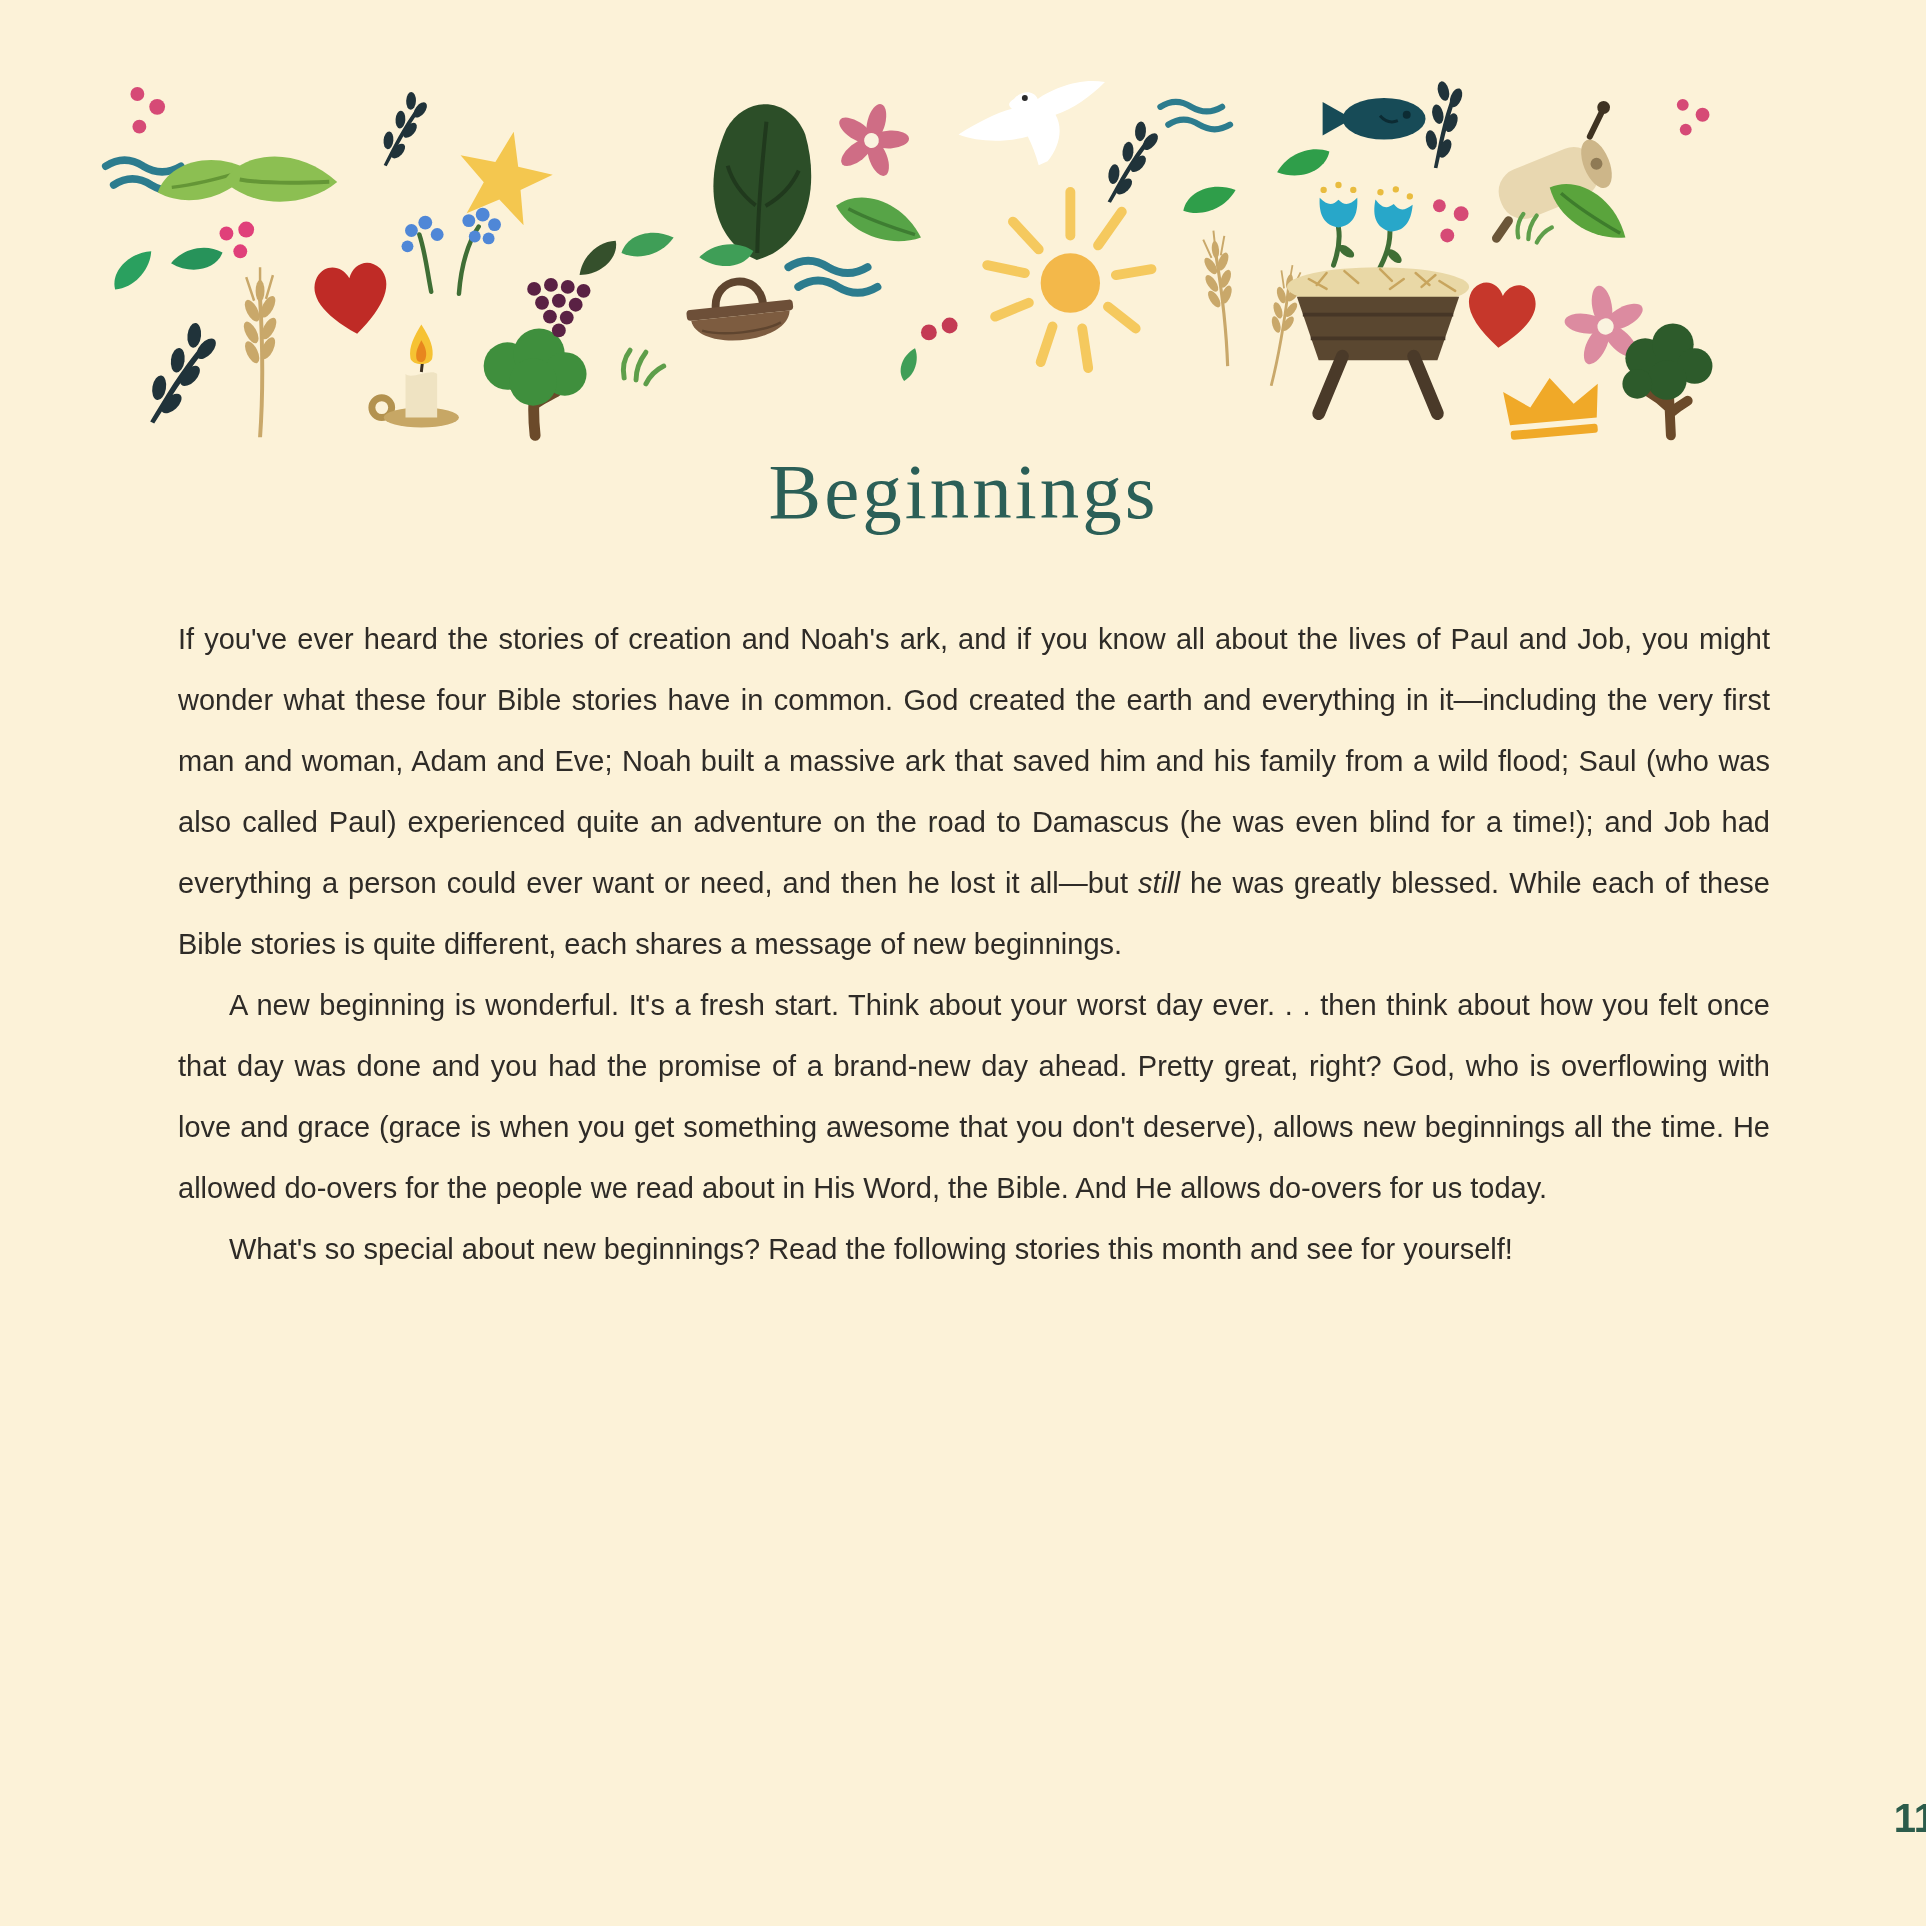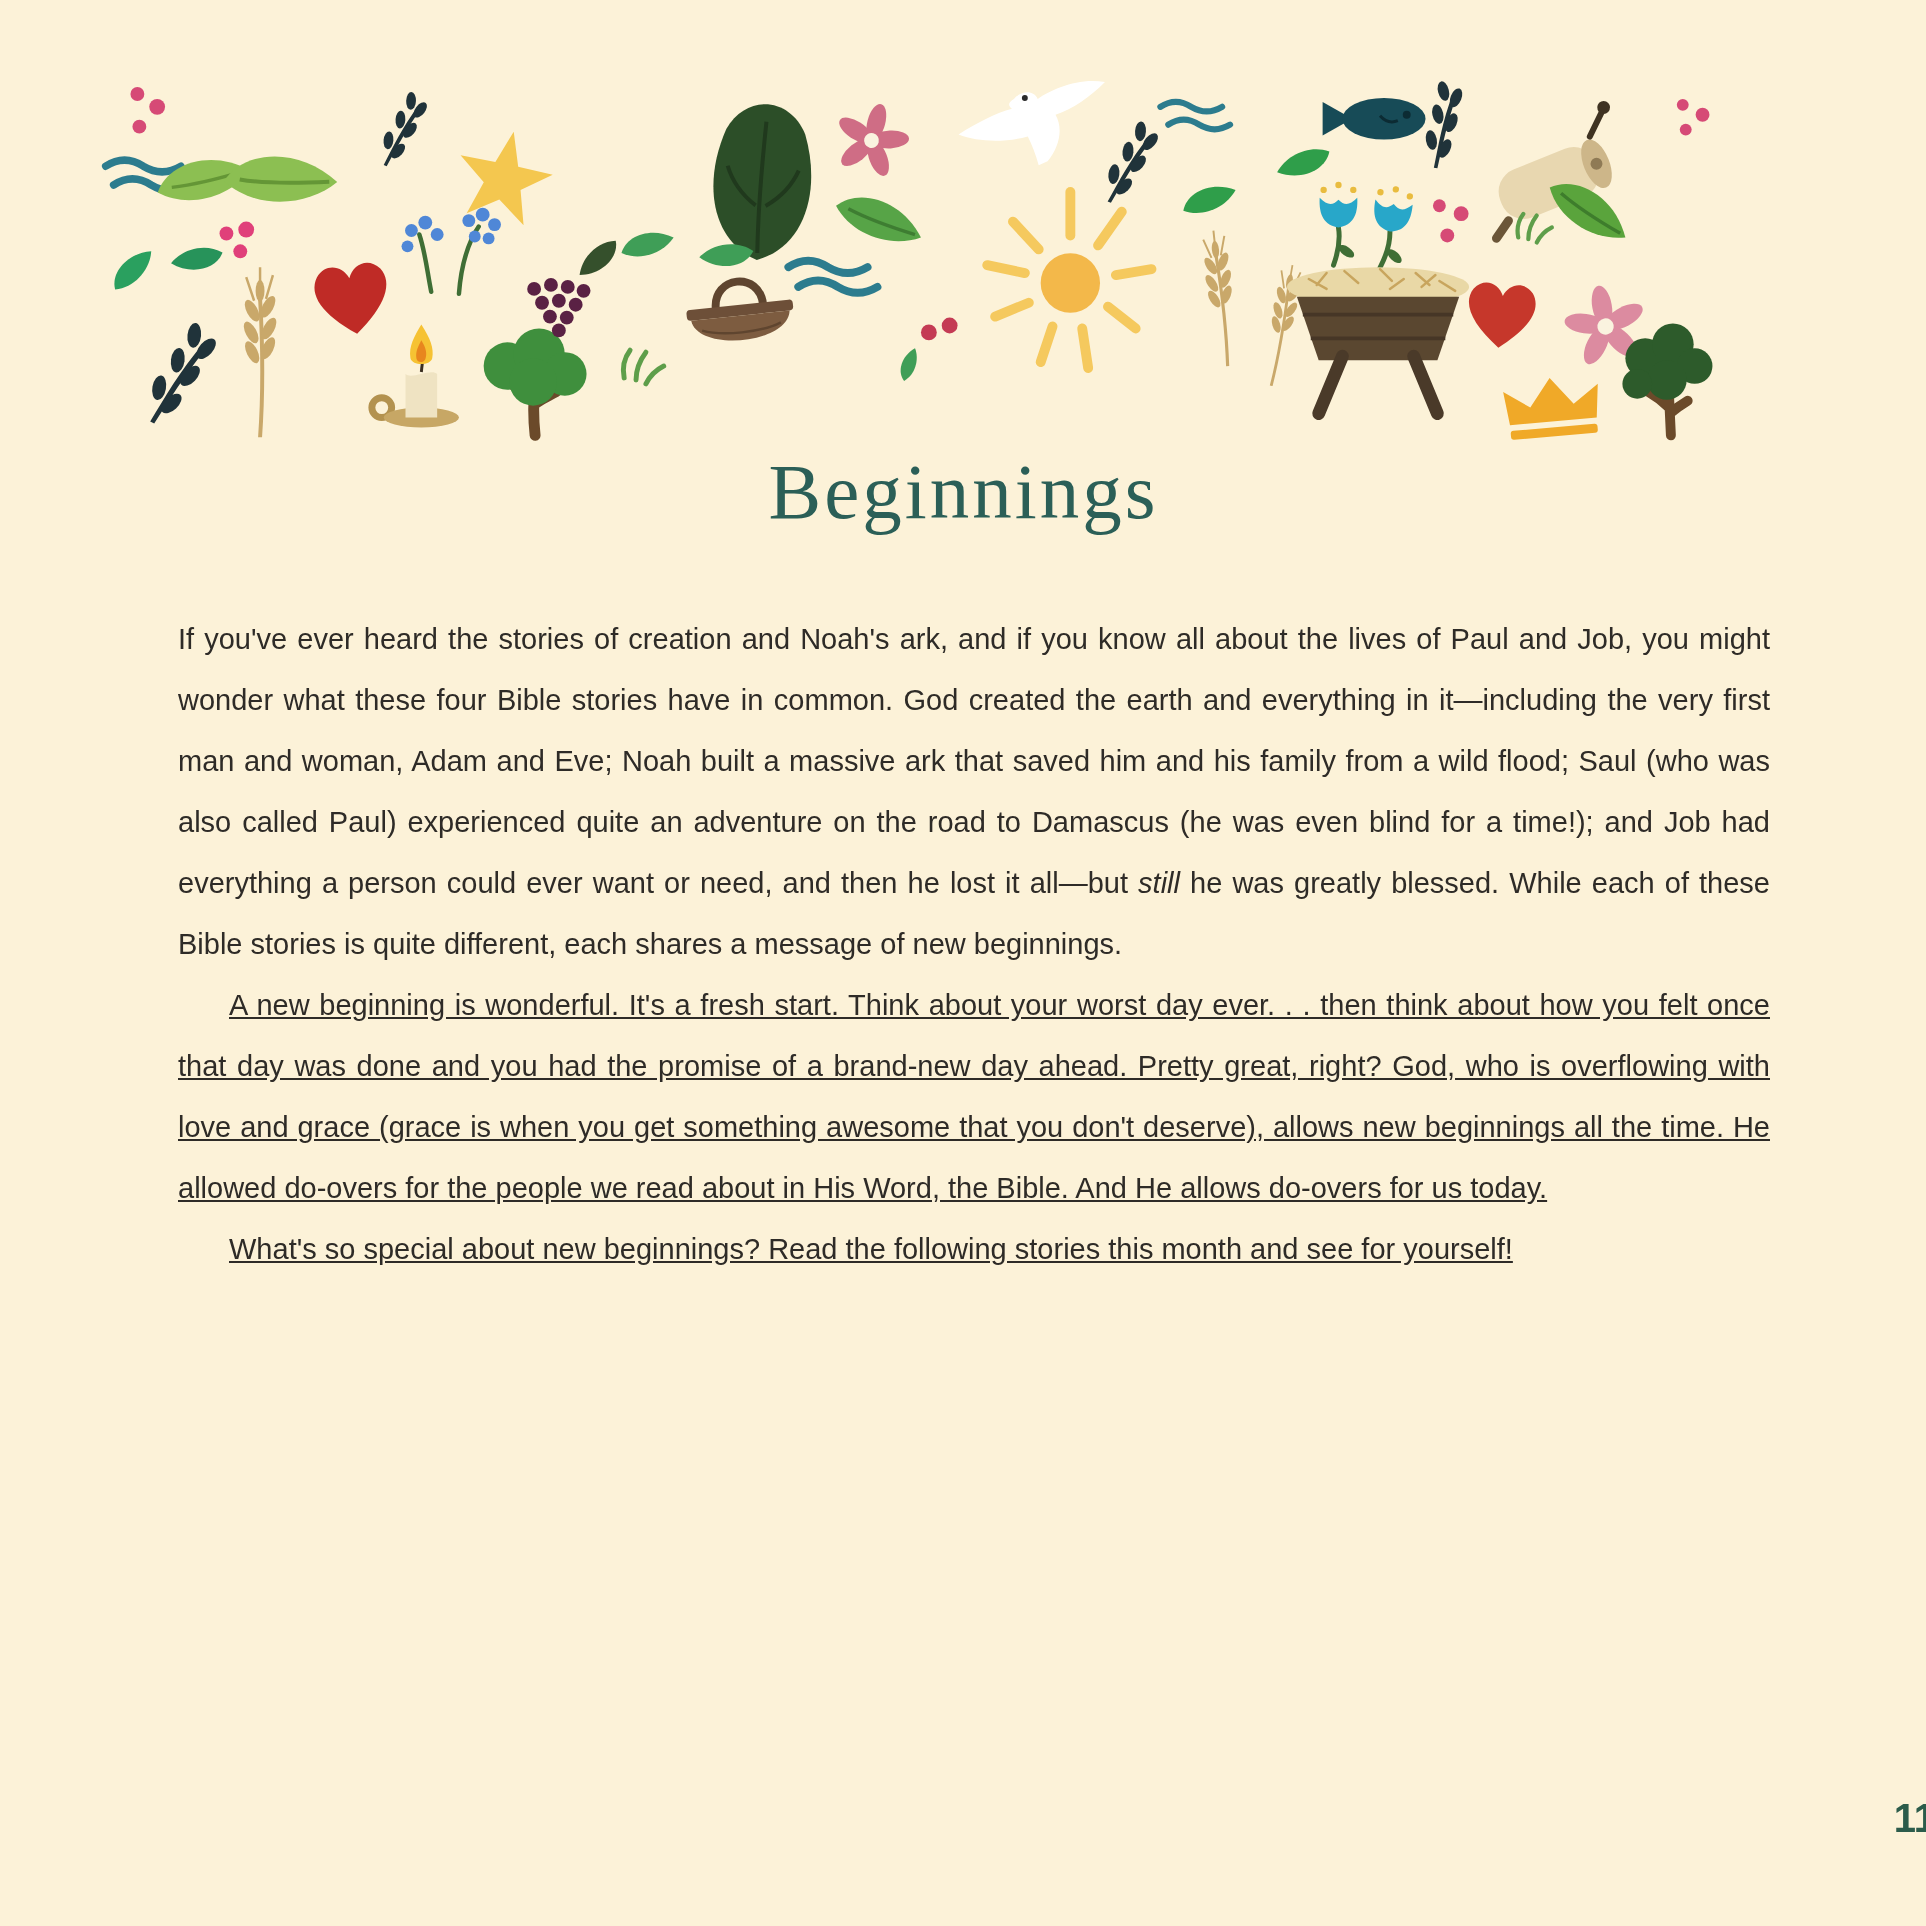--- a/index.html
+++ b/index.html
@@ -20,21 +20,21 @@
     color:var(--title,#2b5f57);
   }
   .body-text{
     position:absolute;top:609px;left:168px;width:1592px;
     font-size:29px;line-height:61px;
     color:var(--text,#2e2b27);
     text-align:justify;
     margin-left:10px;
   }
   .body-text p{margin:0;}
-  .body-text p.indent{text-indent:51px;text-decoration:underline;}
+  .body-text p.indent{text-indent:51px;}
   .body-text em{font-style:italic;}
   .page-number{
     position:absolute;top:1796px;left:9px;width:100%;
     text-align:right;
     font-size:40px;font-weight:bold;
     color:var(--pagenum,#2c5c4b);
   }
 </style>
 </head>
 <body>

